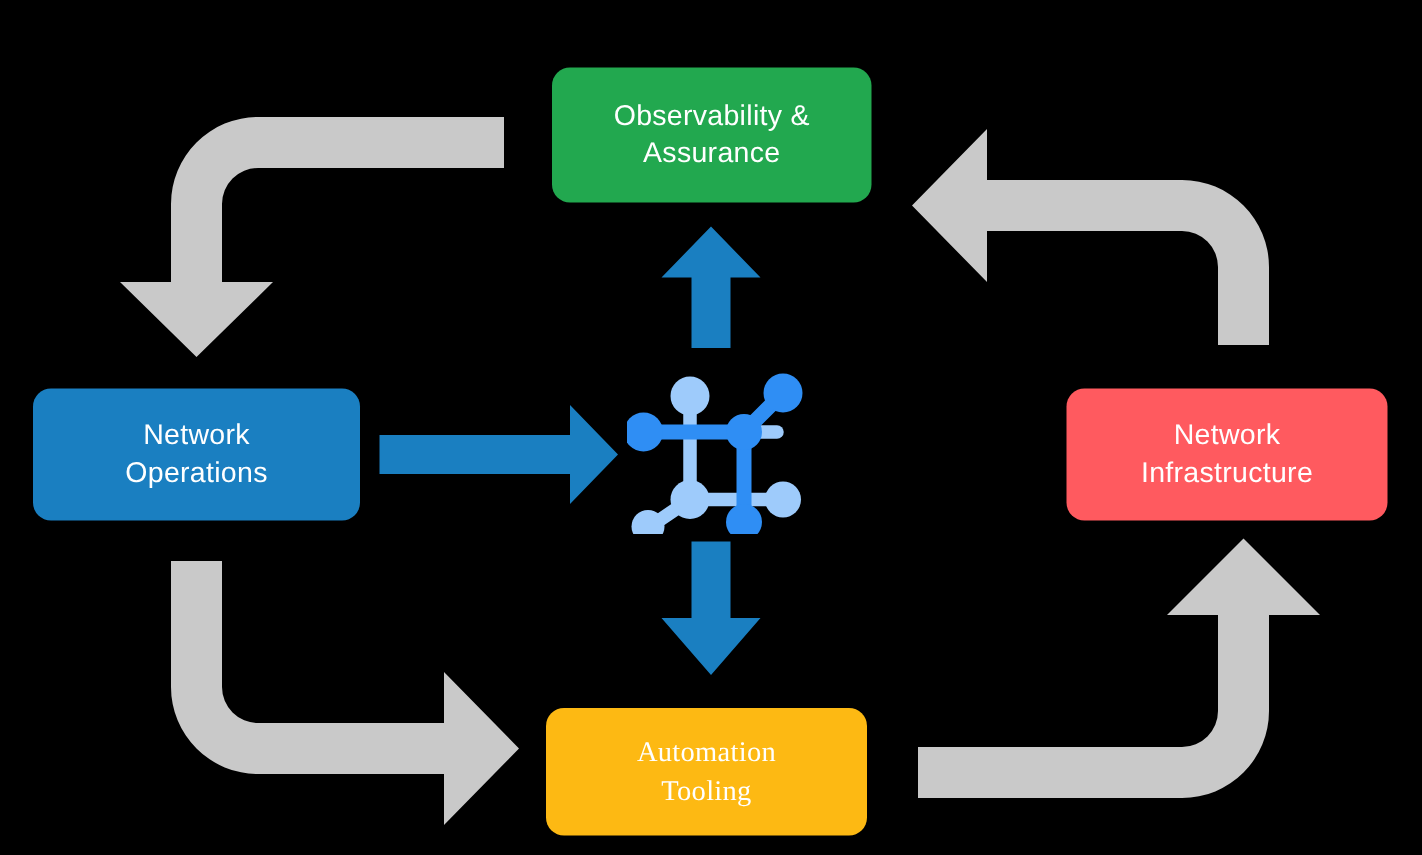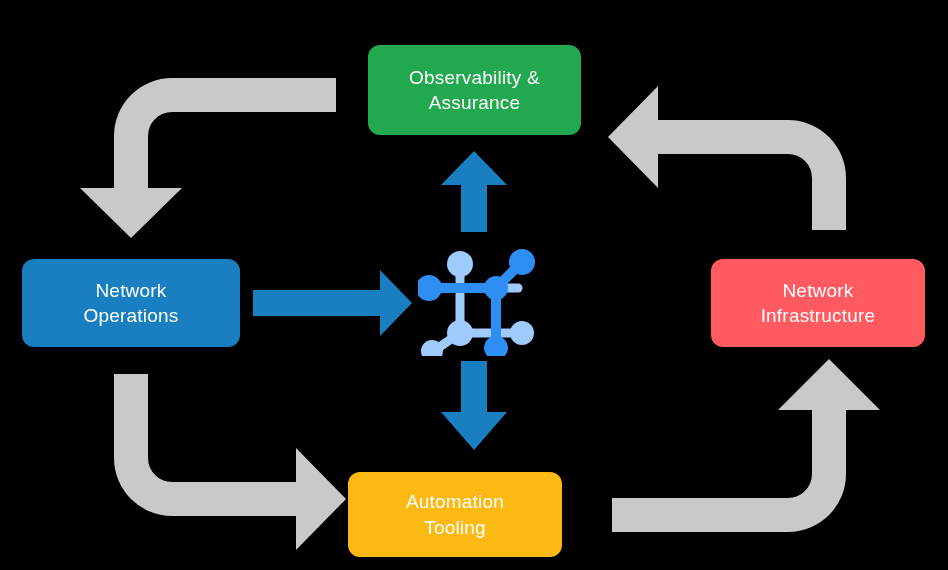--- a/index.html
+++ b/index.html
@@ -4,21 +4,21 @@
 <style>
   html,body{margin:0;padding:0;background:#000;}
   #stage{position:relative;width:948px;height:570px;background:#000;overflow:hidden;
          font-family:"Liberation Sans", sans-serif;margin-top:20px;}
   .box{position:absolute;border-radius:12px;display:flex;align-items:center;justify-content:center;
        text-align:center;color:#fff;font-size:19px;line-height:1.32;font-weight:400;
        letter-spacing:.2px;white-space:pre-line;}
   #box-observability{left:368px;top:25px;width:213px;height:90px;background:#22a84f;}
   #box-netops{left:22px;top:239px;width:218px;height:88px;background:#1a7fc1;}
   #box-netinfra{left:711px;top:239px;width:214px;height:88px;background:#ff5a5f;}
-  #box-automation{left:348px;top:452px;width:214px;height:85px;background:#fdb913;}
+  #box-automation{left:364px;top:452px;width:214px;height:85px;background:#fdb913;font-family:Liberation Serif, serif;}
   .svg-layer{position:absolute;left:0;top:0;width:948px;height:570px;}
   #center-icon{position:absolute;left:418px;top:218px;width:118px;height:118px;}
 </style>
 </head>
 <body>
 
 <div id="stage">
 
   <svg class="svg-layer" viewBox="0 0 948 570">
 

